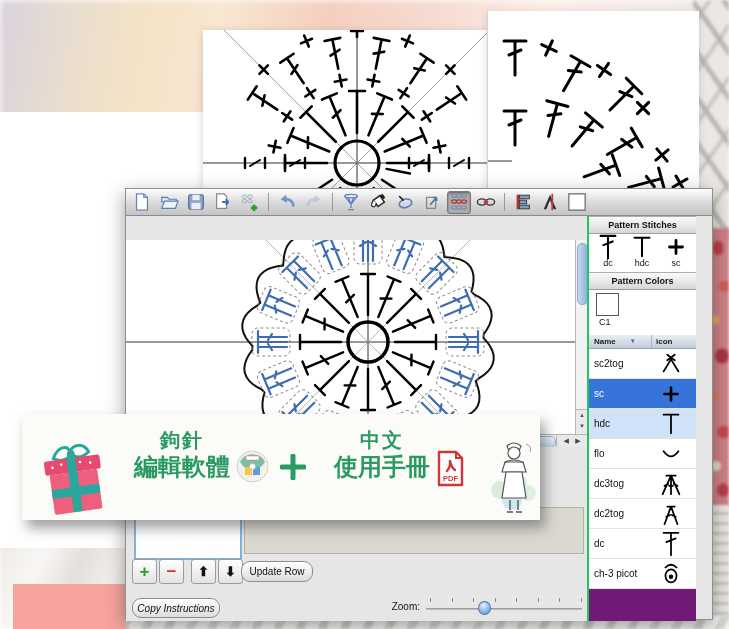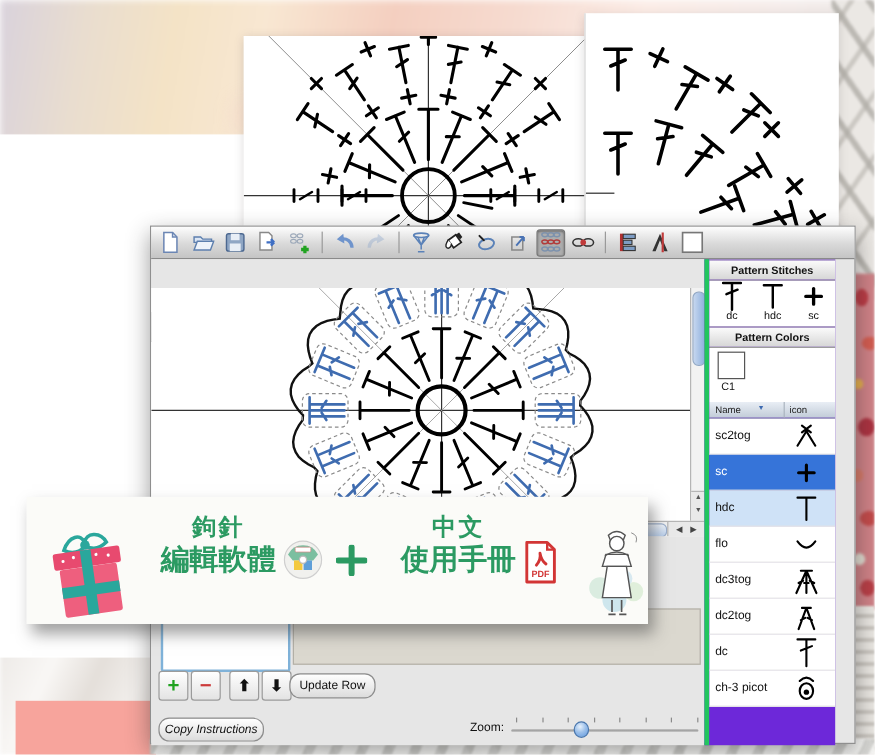--- a/index.html
+++ b/index.html
@@ -80,30 +80,30 @@
   .bottombar{position:absolute;left:0;top:385px;width:461px;height:20px;}
   .copybtn{position:absolute;left:6px;top:-3px;width:86px;height:18px;font-style:italic;}
   .zoomlbl{position:absolute;left:258px;top:0px;width:36px;font-size:10px;color:#111;text-align:right;}
   .slider{position:absolute;left:300px;top:-6px;width:160px;height:22px;}
   .strack{position:absolute;left:0;top:13px;width:156px;height:2px;background:linear-gradient(#8f8f8f,#c9c9c9);border-radius:1px;}
   .stick{position:absolute;top:3px;width:1px;height:4px;background:#8a8a8a;}
   .sthumb{position:absolute;top:6px;width:13px;height:14px;border-radius:50% 50% 50% 50%;
         background:radial-gradient(circle at 40% 30%,#e8f2fc 0%,#9cc0ea 45%,#5f97dd 100%);border:1px solid #4a77ad;box-sizing:border-box;}
 
   
-  .sidebar{width:109px;height:100%;position:relative;background:#6d28d9;border-left:4px solid #22c55e;box-sizing:border-box;overflow:hidden;}
+  .sidebar{width:109px;height:100%;position:relative;background:#701a75;border-left:2px solid #22c55e;box-sizing:border-box;overflow:hidden;}
   .shead{height:16px;background:linear-gradient(#fbfbfb,#d6d6d6);border-top:1px solid #aeaeae;border-bottom:1px solid #9c9c9c;
         font-size:9px;font-weight:bold;color:#111;text-align:center;line-height:16px;}
   .pstitches{height:38px;background:#fff;display:flex;align-items:flex-start;padding-left:6px;gap:8px;}
   .pst{display:flex;flex-direction:column;align-items:center;width:26px;}
   .pst .lb{font-size:9px;color:#111;margin-top:-2px;}
   .pcolors{height:42px;background:#fff;padding:3px 0 0 7px;}
   .cswatch{width:21px;height:21px;background:#fff;border:1.5px solid #555;}
   .cname{font-size:9px;color:#111;margin-top:1px;margin-left:3px;}
-  .thead{height:13px;background:linear-gradient(#e9eef5,#c2ccd8);border-bottom:1px solid #97a1ae;display:flex;font-size:8px;font-weight:normal;color:#222;}
+  .thead{height:13px;background:linear-gradient(#e9eef5,#c2ccd8);border-bottom:1px solid #97a1ae;display:flex;font-size:8px;font-weight:bold;color:#222;}
   .thead .c1{width:57px;padding-left:5px;line-height:13px;display:flex;align-items:center;gap:14px;}
   .thead .c2{flex:1;padding-left:4px;line-height:13px;border-left:1px solid #aab3bf;}
   .sortarrow{font-size:6px;color:#3b69b0;}
   #stitchRows{position:relative;}
   .srow{height:29px;display:flex;align-items:center;border-bottom:1px solid #e4e4e4;background:#fff;}
   .srow .nm{width:52px;padding-left:5px;font-size:10px;color:#111;}
   .srow .ic{flex:1;display:flex;justify-content:center;}
   .srow.selected{background:#3674d9;}
   .srow.selected .nm{color:#fff;}
   .srow.highlight{background:#cfe2f7;}

